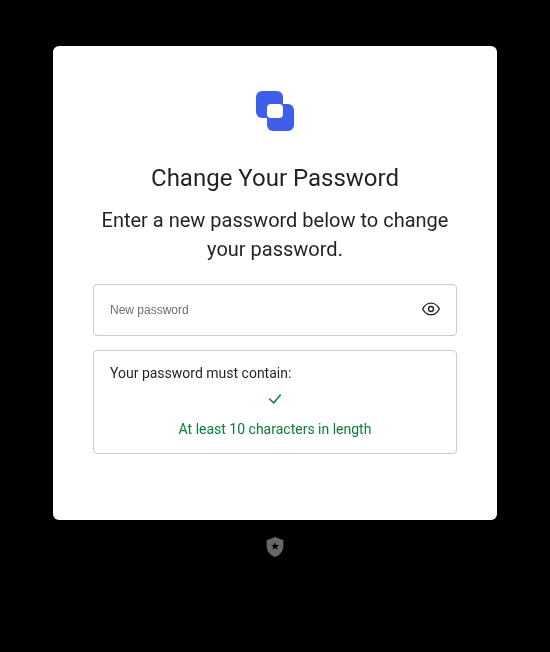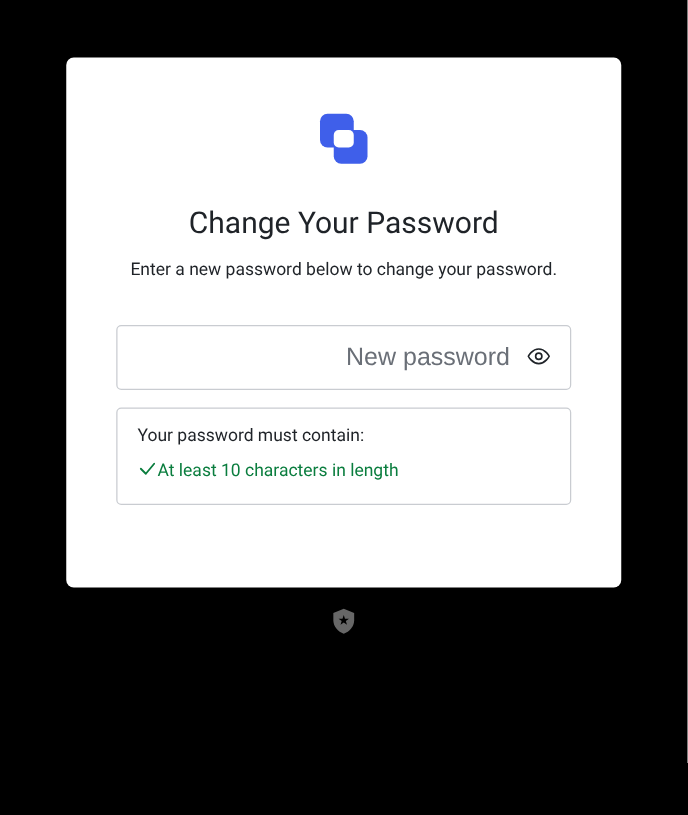--- a/index.html
+++ b/index.html
@@ -33,40 +33,39 @@
     }
     .title {
       text-align: center;
       font-size: 24px;
       font-weight: 400;
       color: #1f2328;
       margin-bottom: 14px;
     }
     .subtitle {
       text-align: center;
-      font-size: 14px;
+      font-size: 20px;
       color: #1f2328;
       line-height: 1.45;
-      margin-bottom: 34px;
+      margin-bottom: 20px;
       padding: 0 6px;
     }
     .field {
       position: relative;
       margin-bottom: 14px;
     }
     .input {
       width: 100%;
       height: 52px;
       border: 1px solid #c9ccd1;
       border-radius: 4px;
       padding: 0 48px 0 16px;
-      font-size: 20px;
+      font-size: 12px;
       color: #1f2328;
       background: #fff;
-      text-align: right;
     }
     .input::placeholder { color: #6a6f77; }
     .eye-btn {
       position: absolute;
       right: 10px;
       top: 50%;
       transform: translateY(-50%);
       width: 32px;
       height: 32px;
       display: flex;
@@ -85,20 +84,22 @@
       margin-bottom: 26px;
     }
     .rules-title {
       font-size: 14px;
       color: #1f2328;
       margin-bottom: 10px;
     }
     .rule {
       display: flex;
       align-items: center;
+      gap: 10px;
+      flex-direction: column;
     }
     .check {
       color: #0a7d3e;
       flex-shrink: 0;
     }
     .rule-text {
       font-size: 14px;
       color: #0a7d3e;
     }
     .submit {

